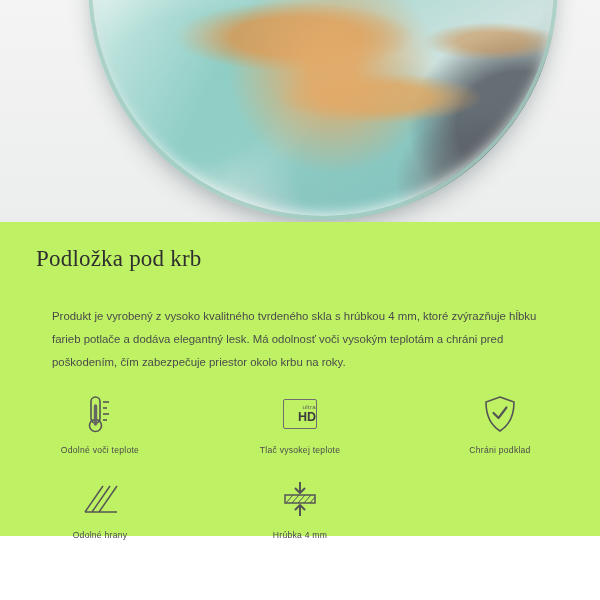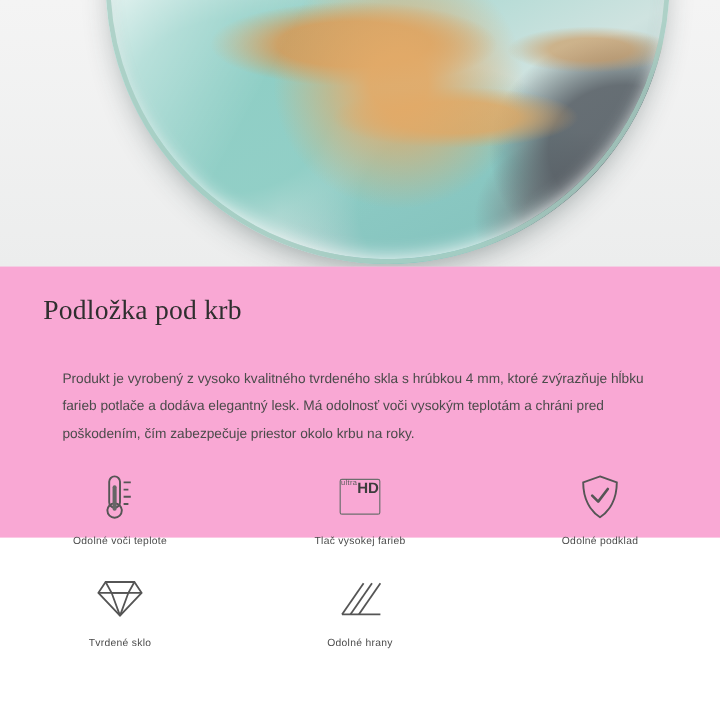--- a/index.html
+++ b/index.html
@@ -9,22 +9,22 @@
     height: 600px;
     overflow: hidden;
     background: #ffffff;
     font-family: "Liberation Sans", sans-serif;
     color: #3a3a3a;
   }
 
   #page {
     position: relative;
     width: 600px;
-    height: 448px;
-    background: #f9a8d4;
+    height: 536px;
+    background: #bef264;
   }
 
   
   .hero {
     position: absolute;
     left: 0; top: 0;
     width: 600px;
     height: 222px;
     overflow: hidden;
     background: #f1f2f2;
@@ -141,22 +141,22 @@
     color: #4a4a4a;
     letter-spacing: 0.25px;
     text-align: center;
   }
   svg { display: block; }
   .ultrahd {
     width: 34px; height: 30px;
     border: 1.6px solid #6e6e6e;
     border-radius: 2px;
     display: flex;
-    flex-direction: row;
-    align-items: flex-start;
+    flex-direction: column;
+    align-items: flex-end;
     justify-content: center;
     line-height: 1;
   }
   .ultrahd .u { font-size: 6.2px; letter-spacing: 0.3px; color: #5a5a5a; }
   .ultrahd .hd { font-size: 12.5px; font-weight: bold; color: #3d3d3d; margin-top: 1px; }
 </style>
 </head>
 <body>
 
 <div id="page">
@@ -195,53 +195,54 @@
       <div class="caption">Odolné voči teplote</div>
     </div>
 
     <div class="feature">
       <div class="glyph">
         <div class="ultrahd">
           <div class="u">ultra</div>
           <div class="hd">HD</div>
         </div>
       </div>
-      <div class="caption">Tlač vysokej farieb</div>
+      <div class="caption">Tlač vysokej teplote</div>
     </div>
 
     <div class="feature">
       <div class="glyph">
         <svg width="34" height="40" viewBox="0 0 34 40" fill="none" stroke="#555" stroke-width="1.6">
           <path d="M17 3 L31 8 C31 22 25 32 17 37 C9 32 3 22 3 8 Z"></path>
           <path d="M10.5 19 L15.5 24 L23.5 13.5" stroke-width="2.2" stroke-linecap="round" stroke-linejoin="round"></path>
         </svg>
       </div>
-      <div class="caption">Odolné podklad</div>
-    </div>
-
-    <div class="feature">
-      <div class="glyph">
-        <svg width="40" height="34" viewBox="0 0 40 34" fill="none" stroke="#555" stroke-width="1.5">
-          <path d="M8 3 H32 L38 12 L20 31 L2 12 Z"></path>
-          <path d="M2 12 H38"></path>
-          <path d="M8 3 L13 12 L20 31"></path>
-          <path d="M32 3 L27 12 L20 31"></path>
-          <path d="M13 12 H27"></path>
-        </svg>
-      </div>
-      <div class="caption">Tvrdené sklo</div>
-    </div>
+      <div class="caption">Chráni podklad</div>
+    </div>
+
 
     <div class="feature">
       <div class="glyph">
         <svg width="38" height="34" viewBox="0 0 38 34" fill="none" stroke="#555" stroke-width="1.5">
           <path d="M4 30 L22 4"></path>
           <path d="M11 30 L29 4"></path>
           <path d="M18 30 L36 4"></path>
           <path d="M4 30 H36"></path>
         </svg>
       </div>
       <div class="caption">Odolné hrany</div>
     </div>
 
+    <div class="feature">
+      <div class="glyph">
+        <svg width="40" height="38" viewBox="0 0 40 38" fill="none" stroke="#555" stroke-width="1.5">
+          <path d="M20 2 V12" stroke-width="2"></path>
+          <path d="M15.5 8.5 L20 13 L24.5 8.5" stroke-width="2" stroke-linecap="round" stroke-linejoin="round"></path>
+          <rect x="5" y="15" width="30" height="8"></rect>
+          <path d="M6 23 L13 15 M12 23 L19 15 M18 23 L25 15 M24 23 L31 15 M30 23 L35 17" stroke-width="1"></path>
+          <path d="M20 36 V26" stroke-width="2"></path>
+          <path d="M15.5 29.5 L20 25 L24.5 29.5" stroke-width="2" stroke-linecap="round" stroke-linejoin="round"></path>
+        </svg>
+      </div>
+      <div class="caption">Hrúbka 4 mm</div>
+    </div>
 
   </div>
 </div>
 
 </body></html>

